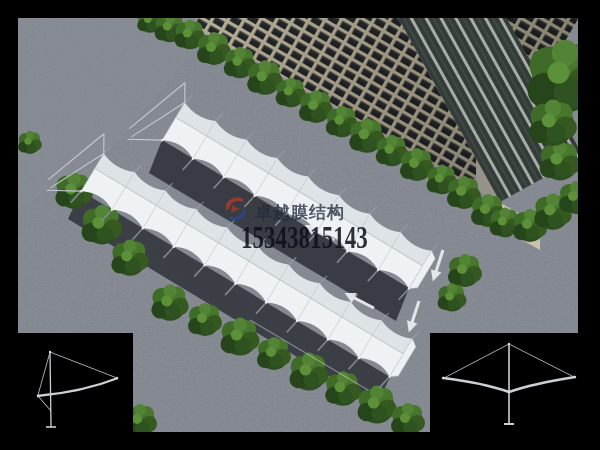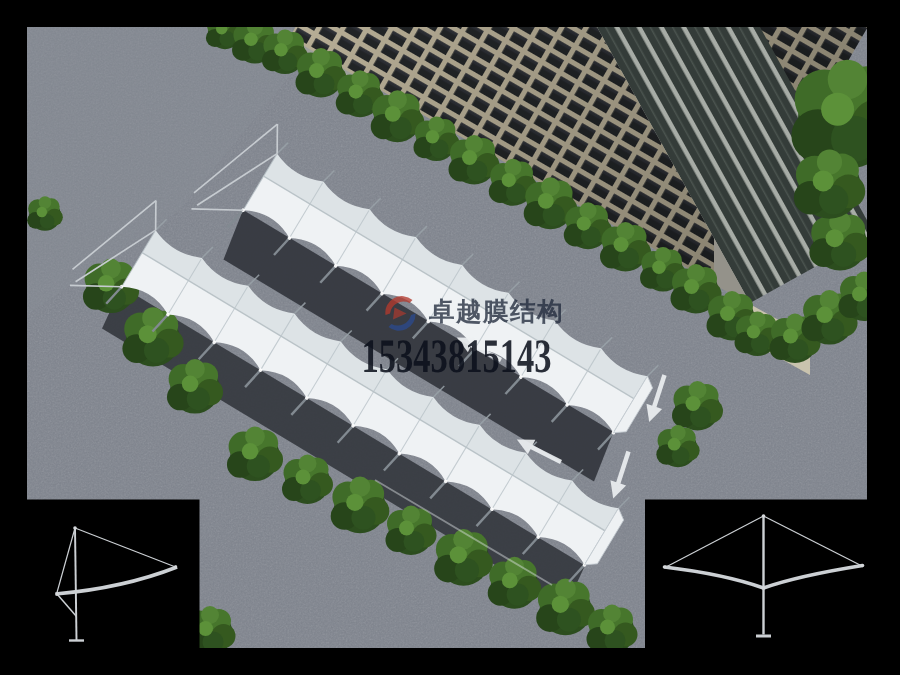--- a/index.html
+++ b/index.html
@@ -3,21 +3,21 @@
 <meta charset="utf-8">
 <style>
   html,body{margin:0;padding:0;background:#000;}
   .stage{
     position:relative;width:600px;height:450px;background:#000;overflow:hidden;
     font-family:"Liberation Sans",sans-serif;
   }
   .scene-svg{position:absolute;left:0;top:0;}
   .watermark{position:absolute;left:0;top:0;width:600px;height:450px;pointer-events:none;}
   .wm-row1{
-    position:absolute;left:254px;top:196px;display:flex;align-items:flex-start;gap:6px;opacity:.78;
+    position:absolute;left:223px;top:196px;display:flex;align-items:flex-end;gap:6px;opacity:.78;
   }
   .wm-brand{
     font-weight:bold;font-size:17px;letter-spacing:1px;color:#232c3e;
     font-family:"Liberation Sans",sans-serif;white-space:nowrap;
   }
   .wm-phone{
     position:absolute;left:241px;top:219px;font-family:"Liberation Serif",serif;
     font-weight:bold;font-size:32px;color:rgba(12,16,28,.87);letter-spacing:0;
     transform:scaleX(.72);transform-origin:left center;white-space:nowrap;
   }

